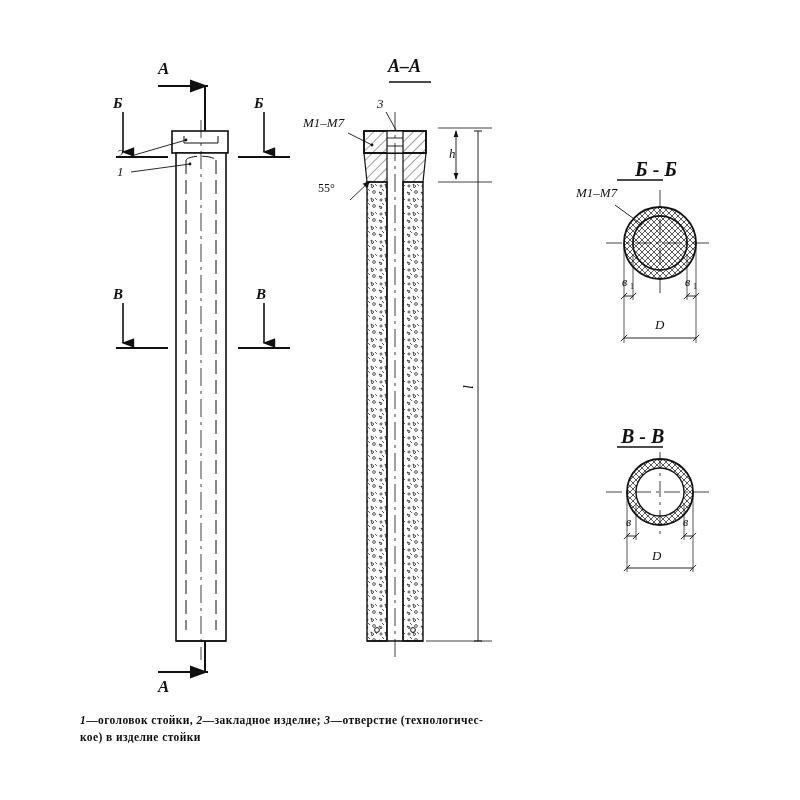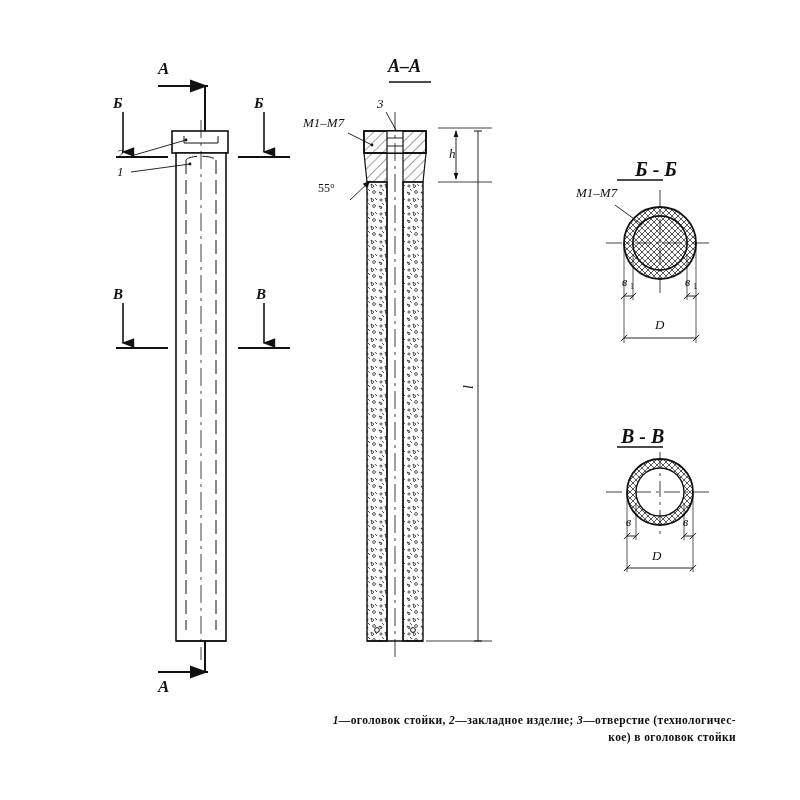--- a/index.html
+++ b/index.html
@@ -25,29 +25,29 @@
     position: absolute;
     font-family: "Liberation Serif", serif;
     color: #111;
     white-space: nowrap;
     line-height: 1;
   }
   .lbl.italic { font-style: italic; }
   .lbl.bold { font-weight: bold; }
   .caption {
     position: absolute;
-    left: 96px;
+    left: 80px;
     top: 712px;
     width: 640px;
     font-family: "Liberation Serif", serif;
     font-size: 11.5px;
     font-weight: bold;
     letter-spacing: 0.4px;
     line-height: 1.45;
-    text-align: right;
+    text-align: left;
     color: #0d0d0d;
   }
   .caption .it { font-style: italic; }
 </style>
 </head>
 <body>
 
 <svg id="sheet" viewBox="0 0 800 800" xmlns="http://www.w3.org/2000/svg">
   <defs>
     <pattern id="hatchA" width="7" height="7" patternUnits="userSpaceOnUse" patternTransform="rotate(45)">
@@ -238,14 +238,14 @@
 <div class="lbl italic" style="left:655px; top:318px; font-size:13px;">D</div>
 
 <div class="lbl italic" style="left:626px; top:516px; font-size:12px;">в</div>
 <div class="lbl italic" style="left:683px; top:516px; font-size:12px;">в</div>
 <div class="lbl italic" style="left:652px; top:549px; font-size:13px;">D</div>
 
 <div class="caption">
   <span class="it">1</span><span>—оголовок стойки,</span>
   <span class="it">2</span><span>—закладное изделие;</span>
   <span class="it">3</span><span>—отверстие (технологичес-</span><br>
-  <span>кое) в оголовок стойки</span>
+  <span>кое) в изделие стойки</span>
 </div>
 
 </body></html>

